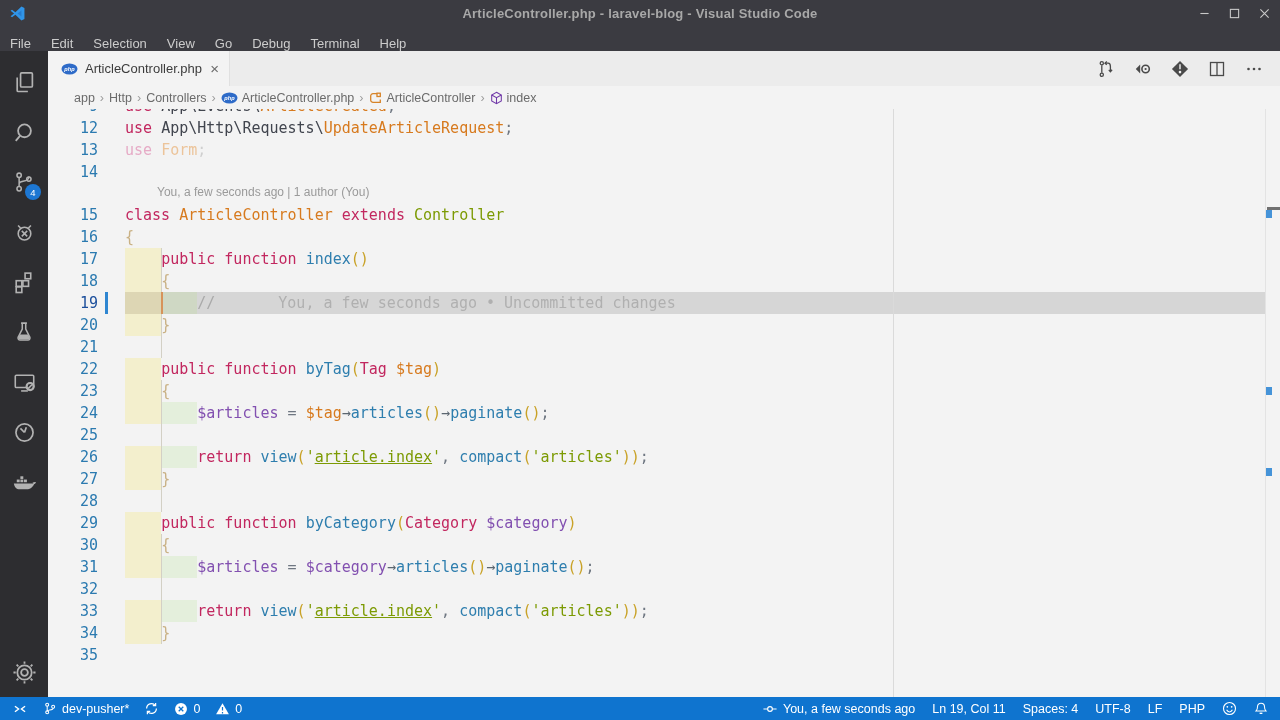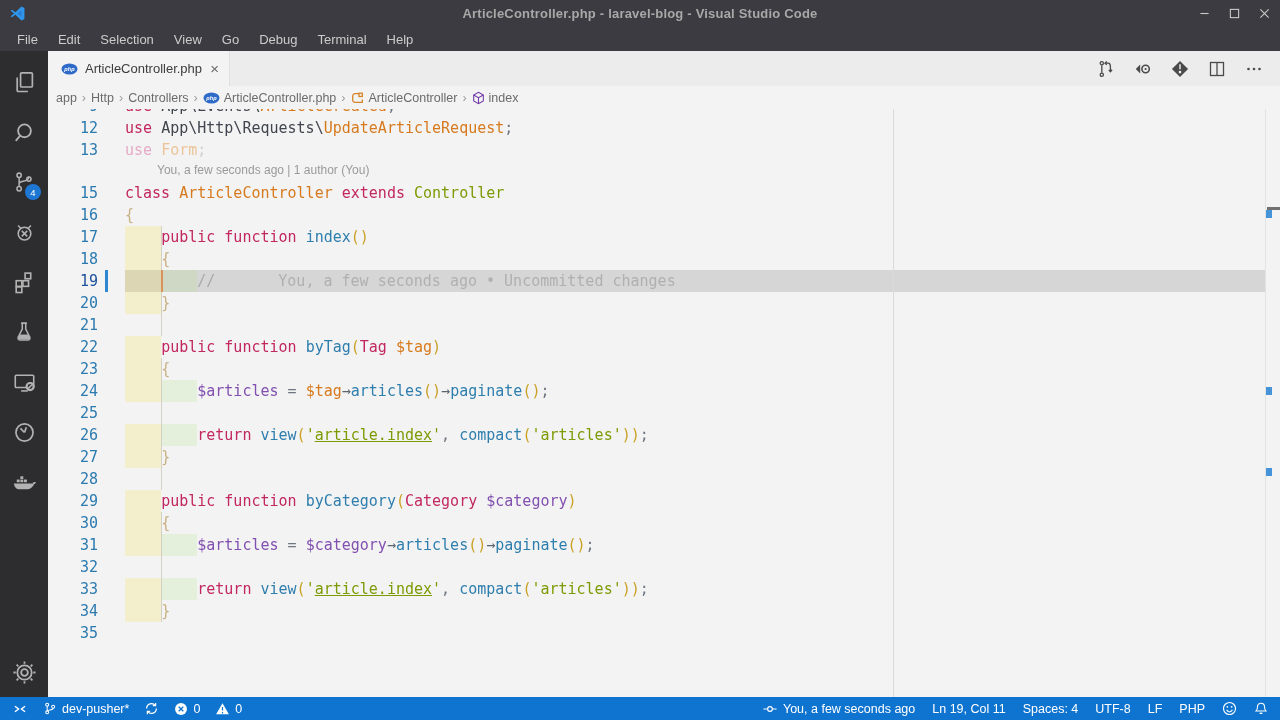--- a/index.html
+++ b/index.html
@@ -4,42 +4,42 @@
 <style>
   html,body{margin:0;padding:0;width:1280px;height:720px;overflow:hidden;
     font-family:"Liberation Sans",sans-serif;background:#f3f3f3;}
   
   .titlebar{height:27px;display:flex;align-items:center;background:var(--titlebar-bg,#3b3b41);
     color:var(--titlebar-fg,#a8a8a8);font-size:13px;position:relative;}
   .tb-logo{position:absolute;left:9px;top:5px;line-height:0;}
   .tb-title{flex:1;text-align:center;font-weight:bold;letter-spacing:.2px;}
   .window-controls{position:absolute;right:10px;top:0;height:27px;display:flex;align-items:center;gap:19px;color:#c8c8c8;}
   .win-btn{line-height:0;cursor:default;}
-  .menubar{height:24px;background:var(--titlebar-bg,#3b3b41);display:flex;align-items:center;
-    color:var(--menubar-fg,#ccc);font-size:13px;padding-left:7px;}
+  .menubar{height:24px;background:var(--titlebar-bg,#3b3b41);display:flex;align-items:flex-end;
+    color:var(--menubar-fg,#ccc);font-size:13px;}
   .menu-item{padding:0 10px;}
   
   .main{display:flex;height:646px;}
   .activitybar{width:48px;background:var(--activitybar-bg,#2d2d30);display:flex;flex-direction:column;align-items:center;padding-top:6px;box-sizing:border-box;}
   .ab-item{width:48px;height:50px;display:flex;align-items:center;justify-content:center;position:relative;color:var(--activity-icon,#b2b2b2);}
   .ab-glyph{line-height:0;}
   .ab-badge{position:absolute;right:7px;bottom:7px;min-width:16px;height:16px;border-radius:9px;
     background:var(--badge-bg,#1d77d3);color:#fff;font-size:9.5px;display:flex;align-items:center;justify-content:center;}
   .ab-spacer{flex:1;}
   .editor-col{flex:1;display:flex;flex-direction:column;background:var(--editor-bg,#f3f3f3);min-width:0;}
   
   .tabbar{height:35px;background:var(--tabbar-bg,#ececec);display:flex;align-items:stretch;}
   .tab{width:182px;background:var(--tab-bg,#f3f3f3);display:flex;align-items:center;gap:7px;
     padding:0 10px 0 13px;font-size:13px;color:var(--tab-fg,#3c3c3c);border-right:1px solid #e0e0e0;box-sizing:border-box;}
   .tab-label{white-space:nowrap;}
   .tab-close{margin-left:auto;color:#6b6b6b;font-size:15px;line-height:1;}
   .tab-actions{margin-left:auto;display:flex;align-items:center;gap:17px;padding-right:16px;color:#4a4a4a;}
   .ea-btn{line-height:0;}
   
-  .breadcrumbs{height:23px;display:flex;align-items:center;padding-left:8px;font-size:12.5px;
+  .breadcrumbs{height:23px;display:flex;align-items:center;padding-left:26px;font-size:12.5px;
     color:var(--breadcrumb-fg,#6b6b6b);background:var(--editor-bg,#f3f3f3);}
   .bc-item{display:flex;align-items:center;gap:4px;}
   .bc-sep{color:#9b9b9b;margin:0 5px;}
   .bc-ico{line-height:0;display:flex;}
   
   .code{position:relative;flex:1;overflow:hidden;background:var(--editor-bg,#f3f3f3);
     font-family:"DejaVu Sans Mono","Liberation Mono",monospace;font-size:15px;line-height:22px;color:#41454e;}
   .row{height:22px;}
   .row-inner{display:flex;height:22px;}
   .partial{height:8px;overflow:hidden;}
@@ -290,20 +290,26 @@
               <span class="gutter">12</span>
               <span class="content"><span class="tk-k">use </span><span class="tk-ns">App\Http\Requests\</span><span class="tk-cls">UpdateArticleRequest</span><span class="tk-pun">;</span></span>
             </div>
           </div>
           <div class="row">
             <div class="row-inner">
               <span class="gutter">13</span>
               <span class="content"><span class="tk-kf">use </span><span class="tk-clsf">Form</span><span class="tk-punf">;</span></span>
             </div>
           </div>
+          <div class="row">
+            <div class="row-inner">
+              <span class="gutter">14</span>
+              <span class="content"></span>
+            </div>
+          </div>
           <div class="lens-row">
             <span class="lens-text">You, a few seconds ago | 1 author (You)</span>
           </div>
           <div class="row">
             <div class="row-inner">
               <span class="gutter">15</span>
               <span class="content"><span class="tk-k">class </span><span class="tk-cls">ArticleController</span><span class="tk-k"> extends </span><span class="tk-grn">Controller</span></span>
             </div>
           </div>
           <div class="row">

